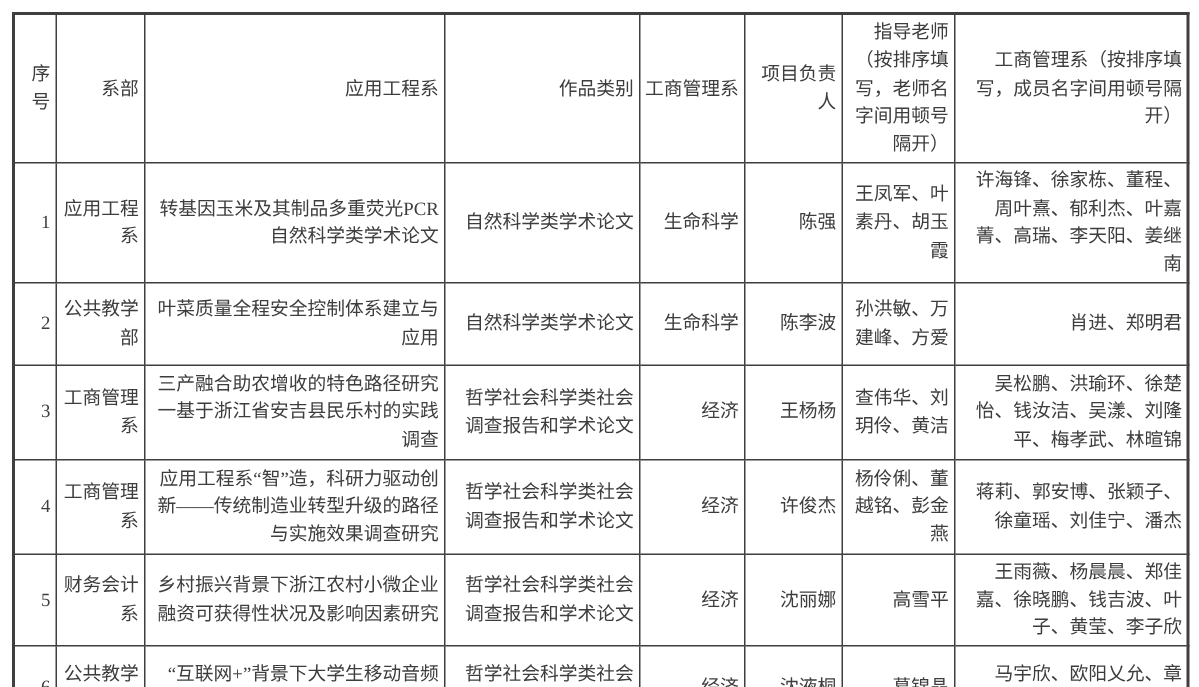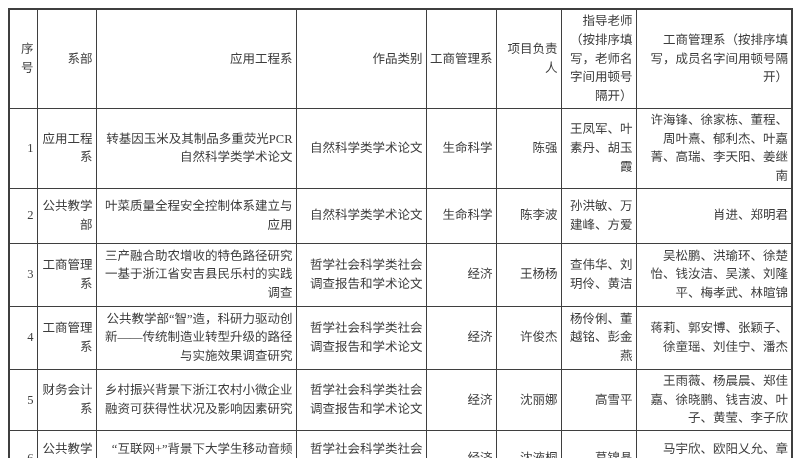--- a/index.html
+++ b/index.html
@@ -94,21 +94,21 @@
         <td>三产融合助农增收的特色路径研究一基于浙江省安吉县民乐村的实践调查</td>
         <td>哲学社会科学类社会调查报告和学术论文</td>
         <td>经济</td>
         <td>王杨杨</td>
         <td>查伟华、刘玥伶、黄洁</td>
         <td>吴松鹏、洪瑜环、徐楚怡、钱汝洁、吴漾、刘隆平、梅孝武、林暄锦</td>
       </tr>
       <tr>
         <td>4</td>
         <td>工商管理系</td>
-        <td>公共教学部“智”造，科研力驱动创新——传统制造业转型升级的路径与实施效果调查研究</td>
+        <td>应用工程系“智”造，科研力驱动创新——传统制造业转型升级的路径与实施效果调查研究</td>
         <td>哲学社会科学类社会调查报告和学术论文</td>
         <td>经济</td>
         <td>许俊杰</td>
         <td>杨伶俐、董越铭、彭金燕</td>
         <td>蒋莉、郭安博、张颖子、徐童瑶、刘佳宁、潘杰</td>
       </tr>
       <tr>
         <td>5</td>
         <td>财务会计系</td>
         <td>乡村振兴背景下浙江农村小微企业融资可获得性状况及影响因素研究</td>

